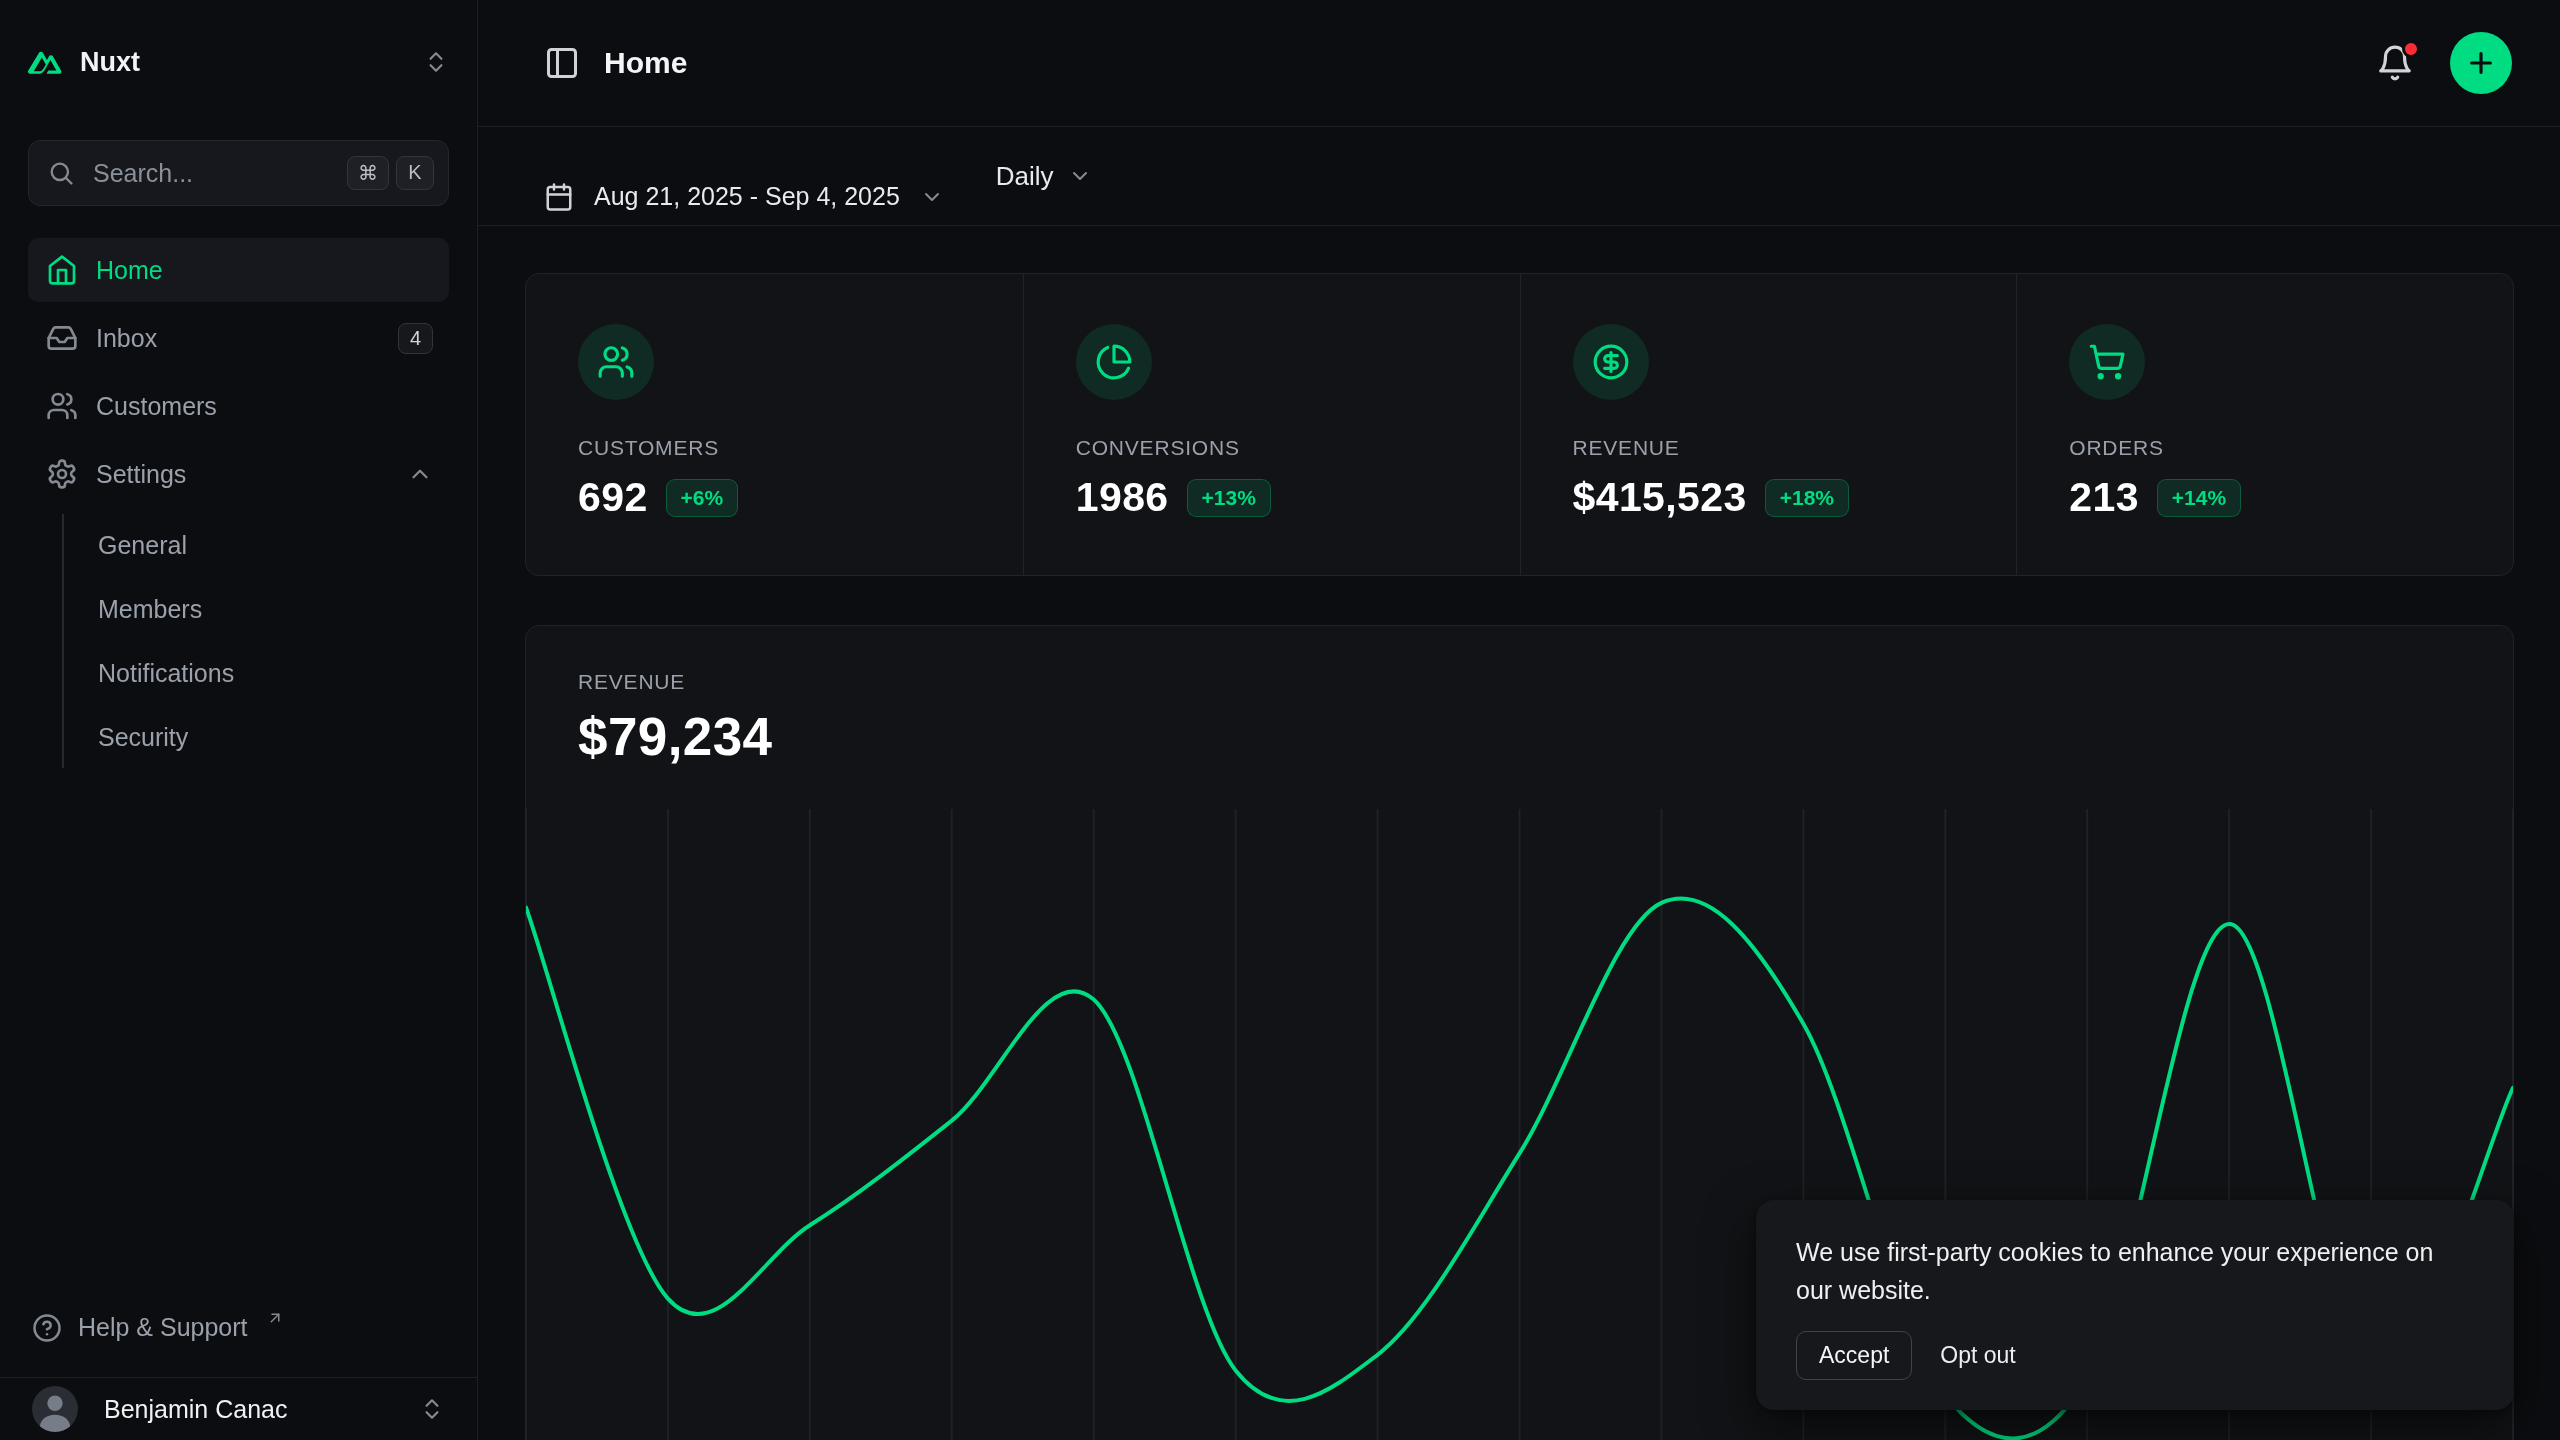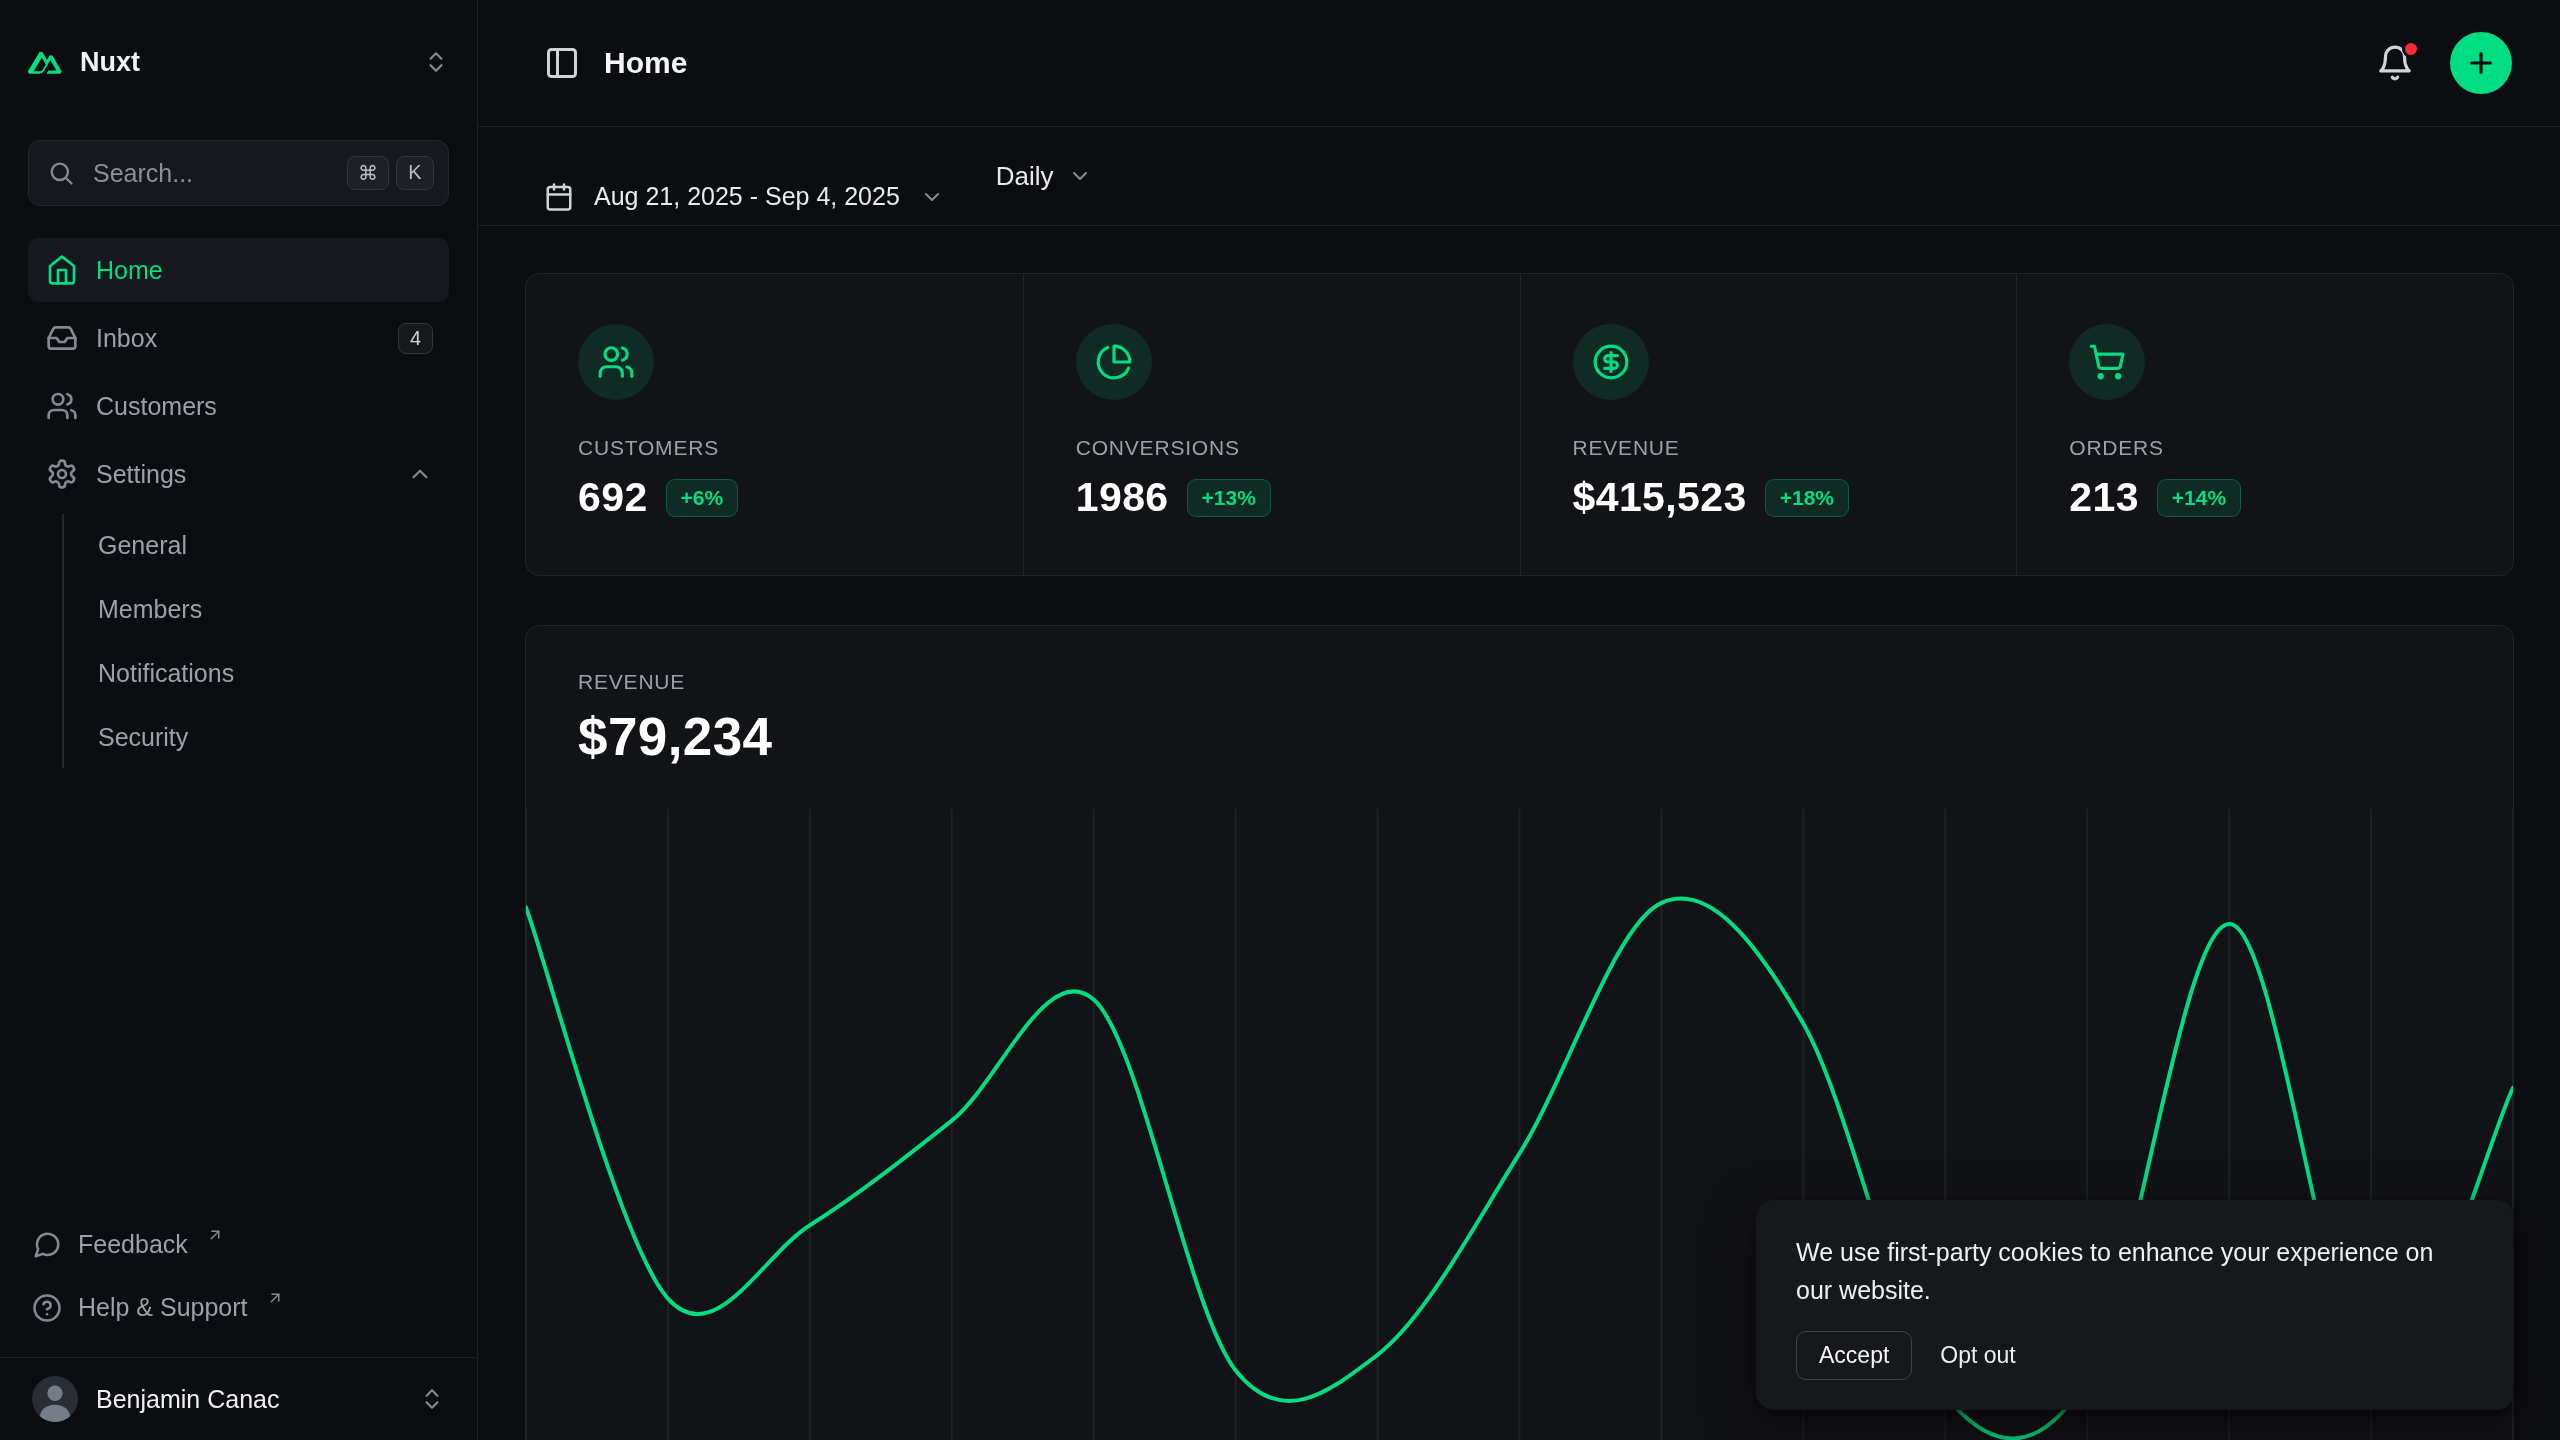--- a/index.html
+++ b/index.html
@@ -70,21 +70,21 @@
     height:62px;display:flex;align-items:center;padding-left:8px;
     font-size:25px;color:var(--muted);border-radius:10px;cursor:pointer;font-weight:500;
   }
 
   .side-bottom{display:flex;flex-direction:column;}
   .footer-links{padding:0 32px 18px;}
   .footer-item{display:flex;align-items:center;gap:16px;height:63px;color:var(--muted);font-size:25px;font-weight:500;cursor:pointer;}
   .ext-arrow{transform:translateY(-10px);margin-left:2px;}
   .user-row{
     border-top:1px solid var(--border-soft);
-    padding:18px 32px;display:flex;align-items:center;gap:18px;cursor:pointer;
+    padding:8px 32px;display:flex;align-items:center;gap:26px;cursor:pointer;
   }
   .avatar{
     width:46px;height:46px;border-radius:50%;background:#2a2d33;
     display:flex;align-items:center;justify-content:center;overflow:hidden;
   }
   .user-name{font-size:25px;font-weight:500;color:#f0f1f3;}
 
   
   main{flex:1;display:flex;flex-direction:column;height:100%;overflow:hidden;}
   .topbar{
@@ -233,30 +233,20 @@
         <div class="nav-child">General</div>
         <div class="nav-child">Members</div>
         <div class="nav-child">Notifications</div>
         <div class="nav-child">Security</div>
       </div>
     </nav>
   </div>
 
   <div class="side-bottom">
     <div class="footer-links">
-      <div class="footer-item">
-        <svg width="30" height="30" viewBox="0 0 24 24">
-          <path class="icon-stroke" d="M21 11.5a8.38 8.38 0 0 1-8.5 8.5 8.5 8.5 0 0 1-3.8-.9L3 21l1.9-5.7a8.5 8.5 0 1 1 16.1-3.8z"></path>
-        </svg>
-        <span>Feedback</span>
-        <svg class="ext-arrow" width="18" height="18" viewBox="0 0 24 24">
-          <path class="icon-stroke" d="M7 17 17 7"></path>
-            <path class="icon-stroke" d="M8 7h9v9"></path>
-        </svg>
-      </div>
       <div class="footer-item">
         <svg width="30" height="30" viewBox="0 0 24 24">
           <circle class="icon-stroke" cx="12" cy="12" r="10"></circle>
           <path class="icon-stroke" d="M9.09 9a3 3 0 0 1 5.83 1c0 2-3 3-3 3"></path>
           <path class="icon-stroke" d="M12 17h.01"></path>
         </svg>
         <span>Help &amp; Support</span>
         <svg class="ext-arrow" width="18" height="18" viewBox="0 0 24 24">
           <path class="icon-stroke" d="M7 17 17 7"></path>
             <path class="icon-stroke" d="M8 7h9v9"></path>

